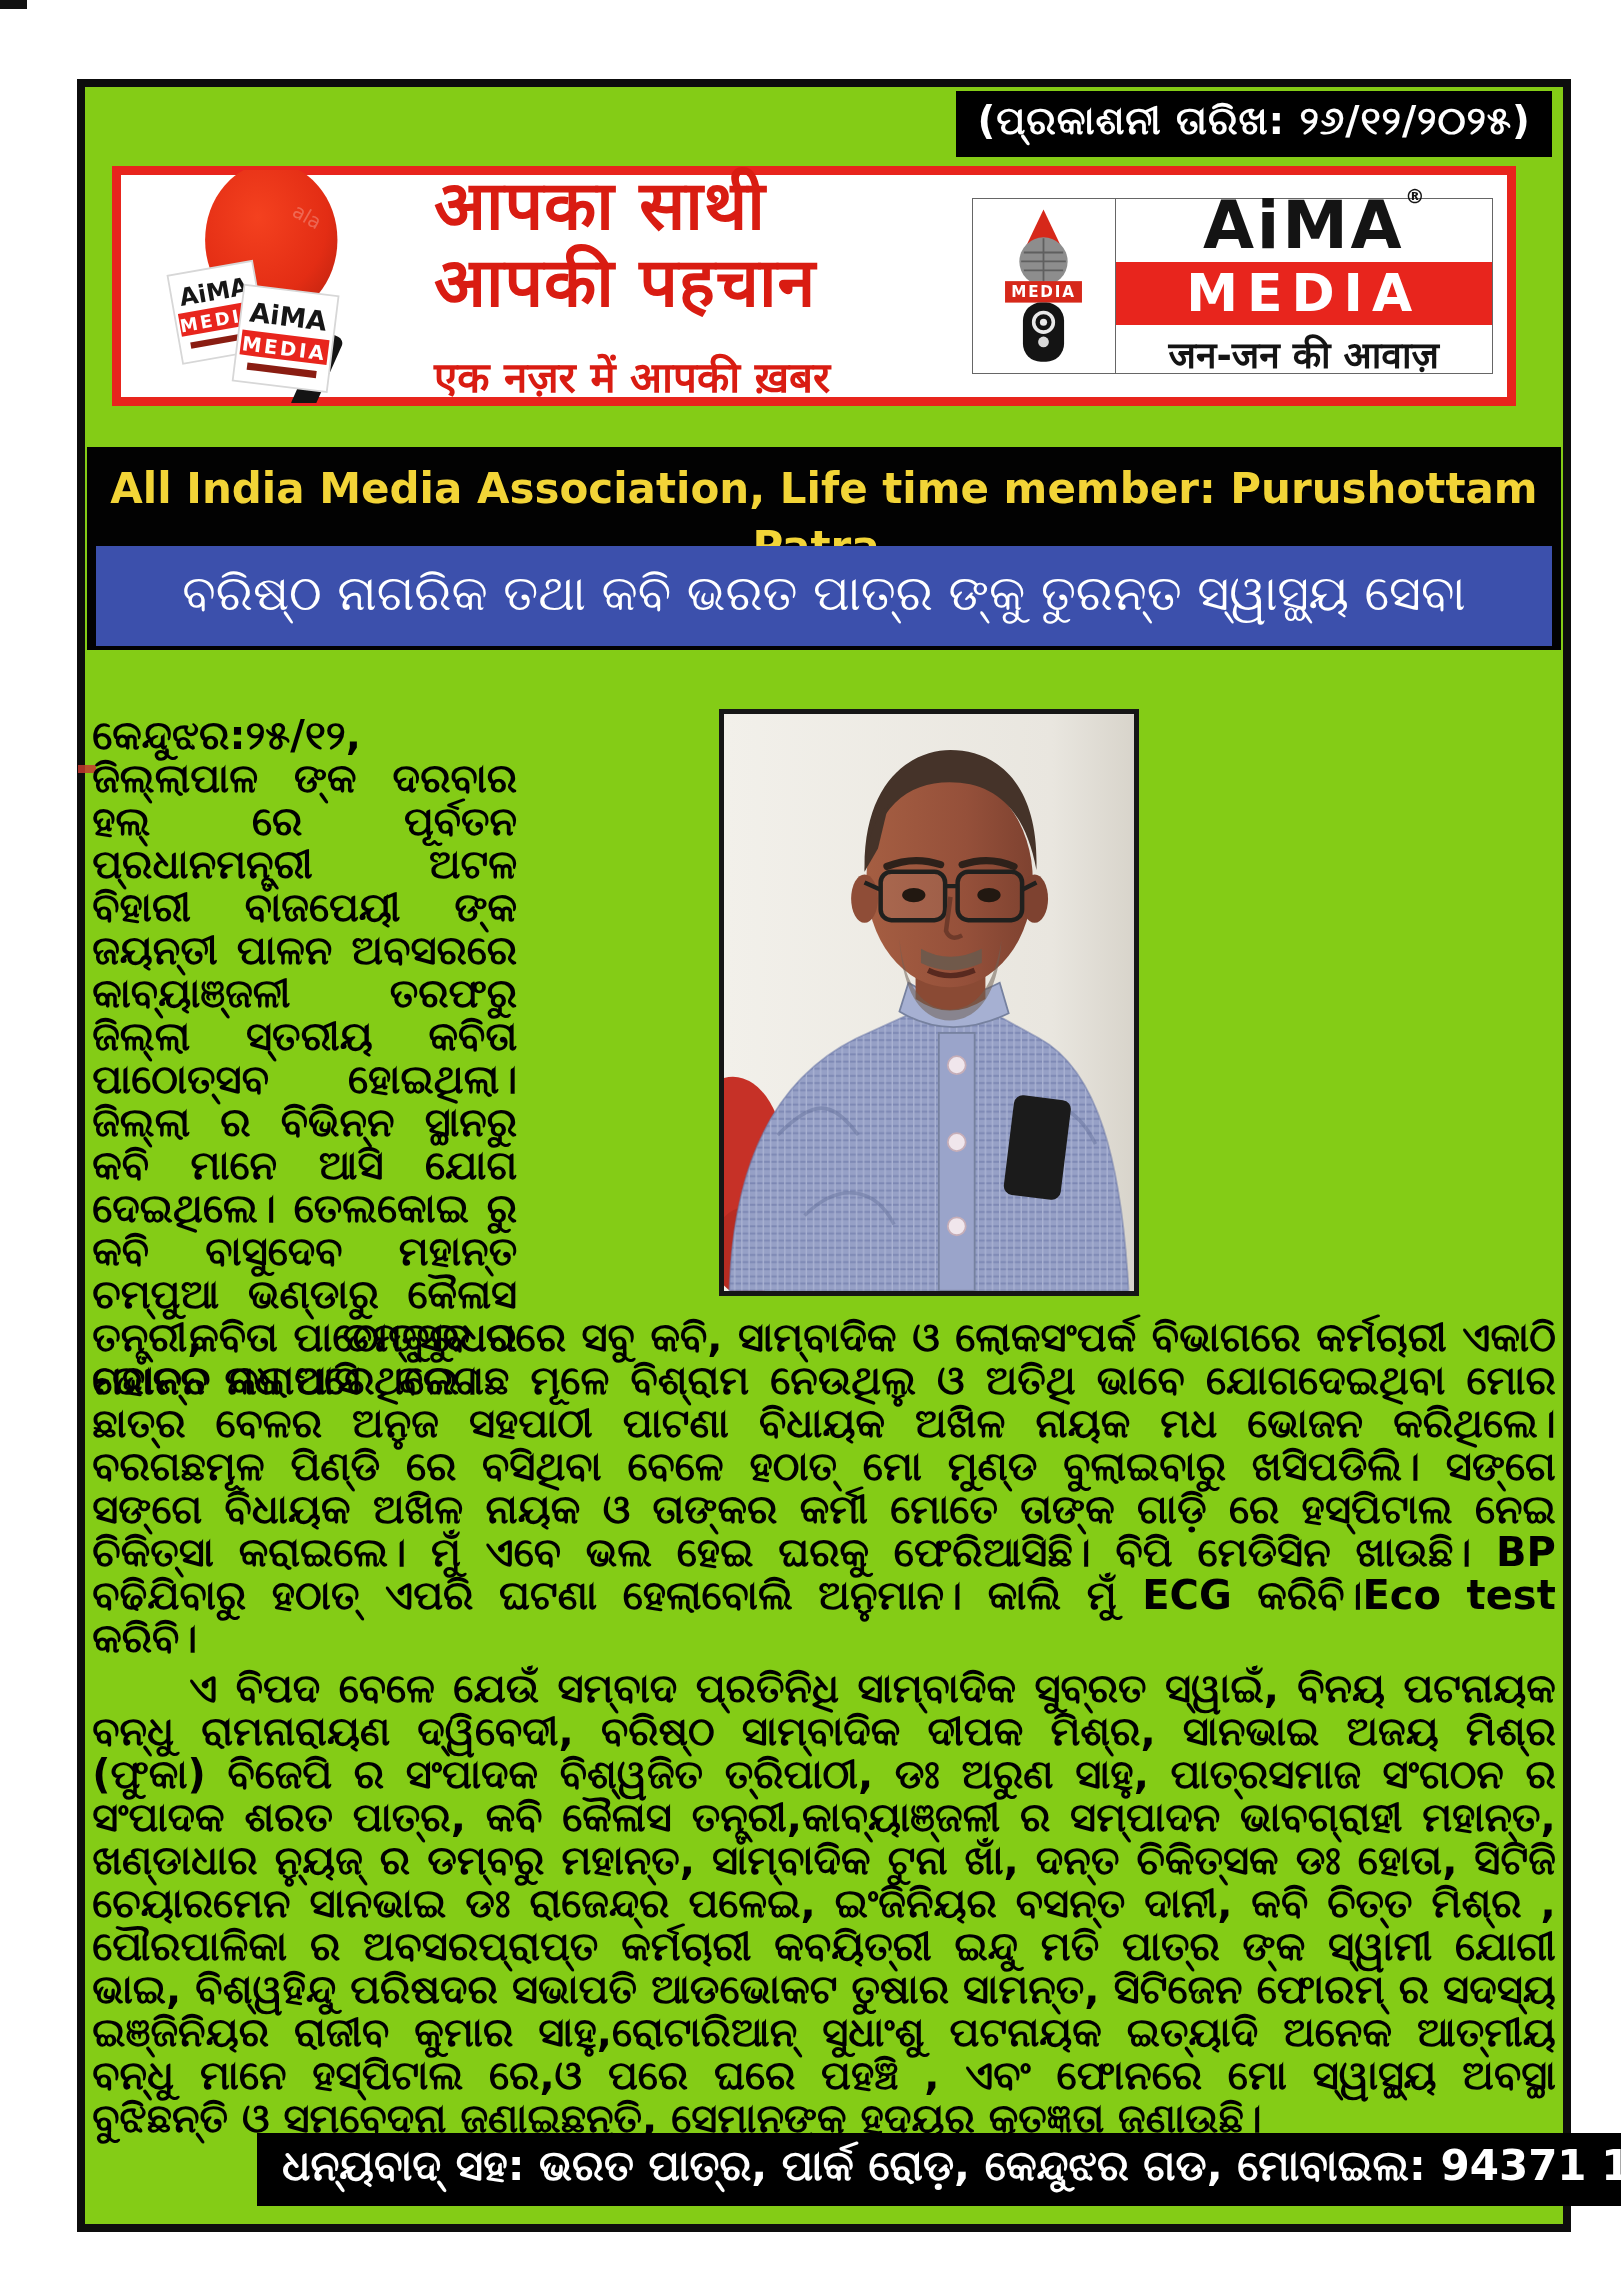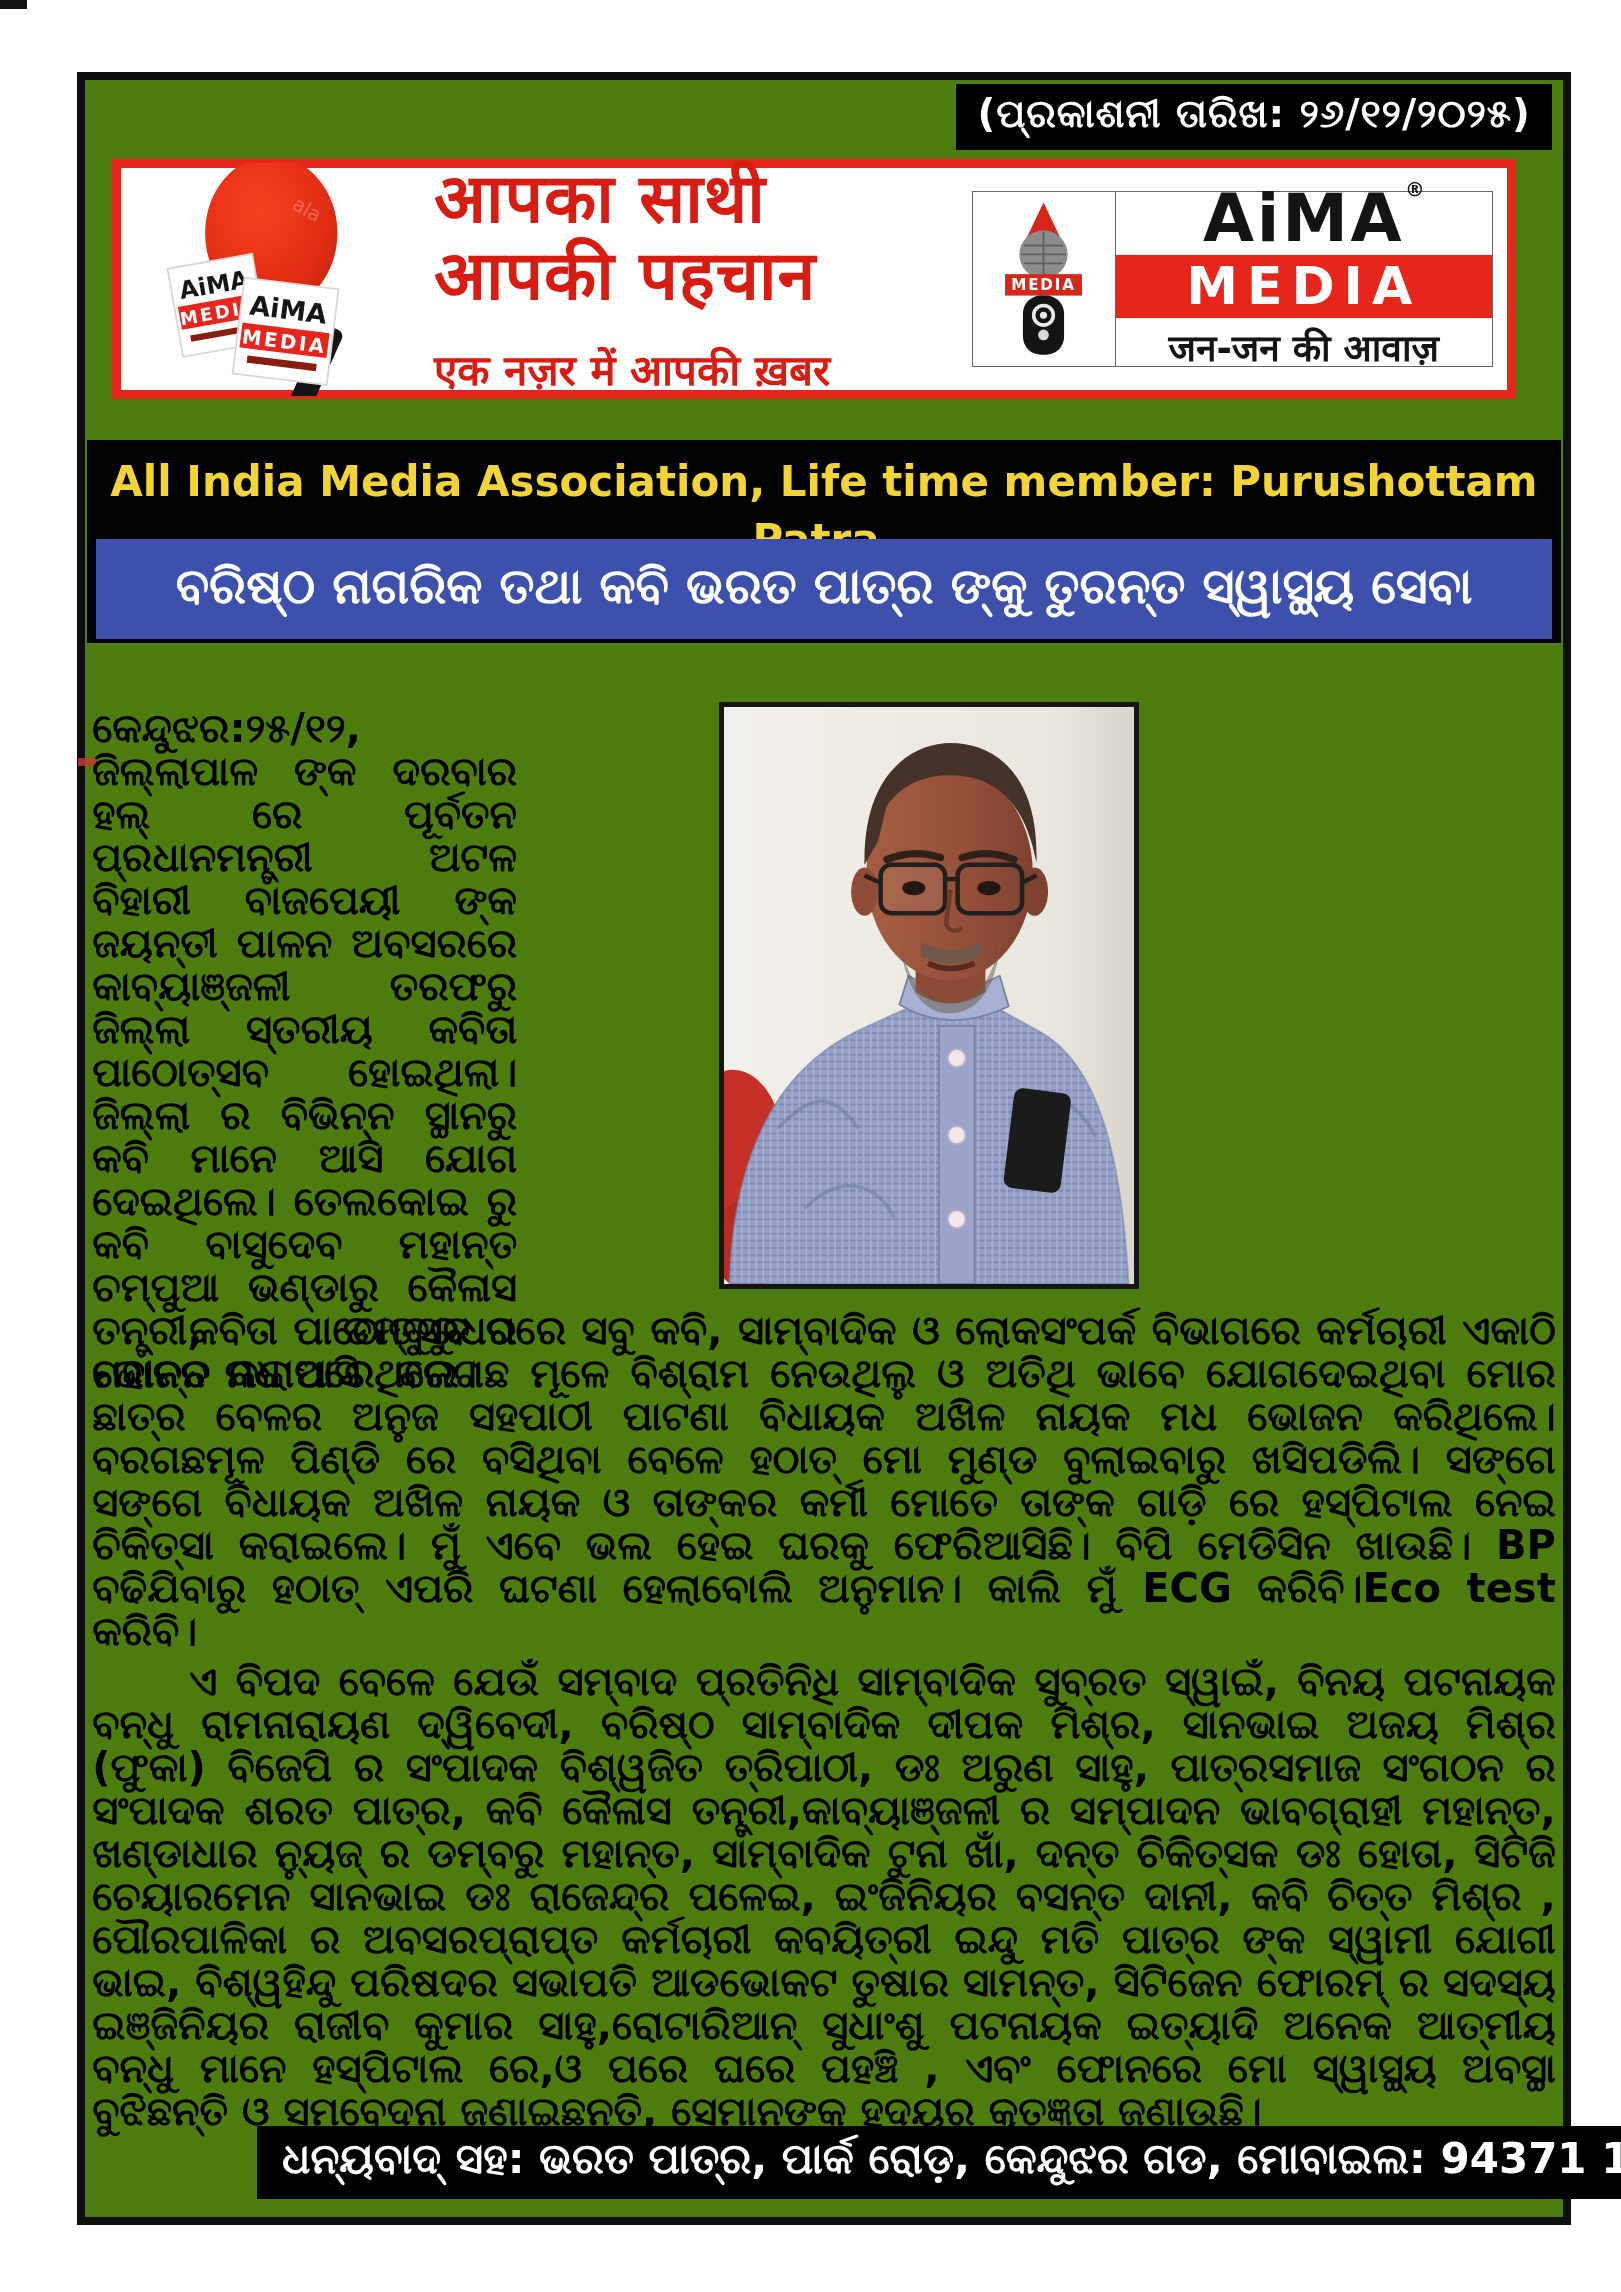--- a/index.html
+++ b/index.html
@@ -3,22 +3,22 @@
 <meta charset="utf-8">
 <style>
   html,body { margin:0; padding:0; }
   body {
     width:1621px; height:2293px; background:#ffffff; position:relative;
     font-family:"DejaVu Sans","Liberation Sans",sans-serif; overflow:hidden;
   }
   .corner-mark { position:absolute; top:0; left:0; width:27px; height:9px; background:#121212; }
 
   .frame {
-    position:absolute; left:77px; top:72px; width:1478px; height:2137px;
-    border:8px solid #0d0d0d; background:#4d7c0f;
+    position:absolute; left:77px; top:79px; width:1478px; height:2137px;
+    border:8px solid #0d0d0d; background:#84cc16;
   }
   .frame-inner { position:relative; width:100%; height:100%; }
 
   .date-box {
     position:absolute; top:3.6px; right:10.7px; background:#000;
     color:#fff; font-weight:bold; font-size:39px; line-height:1.1;
     padding:9px 21.5px 14.3px; letter-spacing:0.9px;
   }
 
   
@@ -49,21 +49,21 @@
   
   .member-bar {
     position:absolute; top:324px; left:1.8px; right:1.8px; background:#020202;
     color:#f2d437; text-align:center; font-weight:bold; font-size:42px;
     line-height:1.4; padding:12.5px 0 14.3px;margin-top:36px;
   }
 
   
   .headline-bar {
     position:absolute; top:459px; left:10.7px; right:10.7px; background:#3c50ac;
-    color:#fff; text-align:center; font-weight:bold; font-size:49px;
+    color:#fff; text-align:center; font-weight:normal; font-size:49px;
     line-height:1.5; padding:10.7px 0 16px;
   }
 
   
   .article { position:absolute; top:622px; left:7.2px; right:7.2px; color:#000; }
   .row1 { position:relative; height:593px; }
   .col-left {
     position:absolute; left:0; top:5.4px; width:425px;
     font-size:40px; font-weight:600; line-height:63px; text-align:left;
   }

